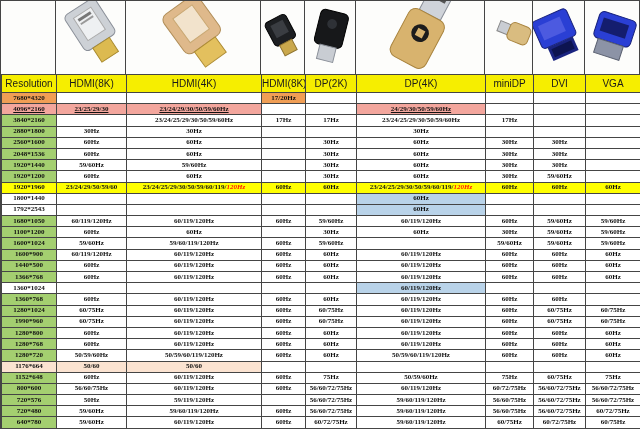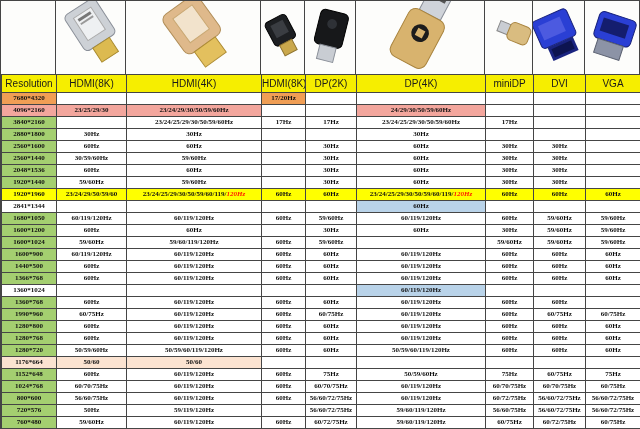--- a/index.html
+++ b/index.html
@@ -32,21 +32,21 @@
   }
   table.spec td{
     font-size:7px;font-weight:bold;color:#111;text-align:center;
     border:1px solid var(--grid,#444);padding:0;
     white-space:nowrap;overflow:hidden;line-height:1;
     background:#fff;
   }
   td.res{background:var(--green,#a4cf70);margin-left:14px;}
   .bg-green {background:var(--green,#a4cf70)!important;font-family:Liberation Serif, serif;}
   .bg-orange{background:var(--orange,#f09e55)!important;}
-  .bg-salmon{background:var(--salmon,#f3a69d)!important;}
+  .bg-salmon{background:var(--salmon,#f3a69d)!important;text-decoration:underline;}
   .bg-yellow{background:var(--row-yellow,#ffff00)!important;}
   .bg-blue  {background:var(--blue,#b9d3e9)!important;}
   .bg-peach {background:var(--peach,#fbe3d1)!important;}
   .bg-white {background:#ffffff!important;}
   tr.row-yellow td{background:var(--row-yellow,#ffff00);}
   span.red{color:var(--red,#ff1a00);font-style:italic;}
 </style>
 </head>
 <body>
 
@@ -216,87 +216,98 @@
           <td>60Hz</td>
           <td>60Hz</td>
           <td></td>
           <td>30Hz</td>
           <td>60Hz</td>
           <td>30Hz</td>
           <td>30Hz</td>
           <td></td>
         </tr>
         <tr>
-          <td class="res bg-green">2560*1440</td>
-          <td>30/59/60Hz</td>
-          <td>59/60Hz</td>
-          <td></td>
-          <td>30Hz</td>
-          <td>60Hz</td>
-          <td>30Hz</td>
-          <td>30Hz</td>
-          <td></td>
-        </tr>
-        <tr>
           <td class="res bg-green">2048*1536</td>
           <td>60Hz</td>
           <td>60Hz</td>
           <td></td>
           <td>30Hz</td>
           <td>60Hz</td>
           <td>30Hz</td>
           <td>30Hz</td>
           <td></td>
         </tr>
         <tr>
           <td class="res bg-green">1920*1440</td>
           <td>59/60Hz</td>
           <td>59/60Hz</td>
           <td></td>
           <td>30Hz</td>
           <td>60Hz</td>
           <td>30Hz</td>
           <td>30Hz</td>
+          <td></td>
+        </tr>
+        <tr>
+          <td class="res bg-green">1920*1200</td>
+          <td>60Hz</td>
+          <td>60Hz</td>
+          <td></td>
+          <td>30Hz</td>
+          <td>60Hz</td>
+          <td>30Hz</td>
+          <td>59/60Hz</td>
           <td></td>
         </tr>
         <tr class="row-yellow">
           <td class="res bg-yellow">1920*1960</td>
           <td>23/24/29/50/59/60</td>
           <td><span>23/24/25/29/30/50/59/60/119/</span><span class="red">120Hz</span></td>
           <td>60Hz</td>
           <td>60Hz</td>
           <td><span>23/24/25/29/30/50/59/60/119/</span><span class="red">120Hz</span></td>
           <td>60Hz</td>
           <td>60Hz</td>
           <td>60Hz</td>
         </tr>
         <tr>
-          <td class="res bg-white">2841*1344</td>
+          <td class="res bg-white">1800*1440</td>
           <td></td>
           <td></td>
           <td></td>
           <td></td>
           <td class="bg-blue"><span>60Hz</span></td>
           <td></td>
           <td></td>
           <td></td>
         </tr>
         <tr>
+          <td class="res bg-white">1792*2543</td>
+          <td></td>
+          <td></td>
+          <td></td>
+          <td></td>
+          <td class="bg-blue"><span>60Hz</span></td>
+          <td></td>
+          <td></td>
+          <td></td>
+        </tr>
+        <tr>
           <td class="res bg-green">1680*1050</td>
           <td>60/119/120Hz</td>
           <td>60/119/120Hz</td>
           <td>60Hz</td>
           <td>59/60Hz</td>
           <td>60/119/120Hz</td>
           <td>60Hz</td>
           <td>59/60Hz</td>
           <td>59/60Hz</td>
         </tr>
         <tr>
-          <td class="res bg-green">1600*1200</td>
+          <td class="res bg-green">1100*1200</td>
           <td>60Hz</td>
           <td>60Hz</td>
           <td></td>
           <td>30Hz</td>
           <td>60Hz</td>
           <td>30Hz</td>
           <td>59/60Hz</td>
           <td>59/60Hz</td>
         </tr>
         <tr>
@@ -357,20 +368,31 @@
         <tr>
           <td class="res bg-green">1360*768</td>
           <td>60Hz</td>
           <td>60/119/120Hz</td>
           <td>60Hz</td>
           <td>60Hz</td>
           <td>60/119/120Hz</td>
           <td>60Hz</td>
           <td>60Hz</td>
           <td></td>
+        </tr>
+        <tr>
+          <td class="res bg-green">1280*1024</td>
+          <td>60/75Hz</td>
+          <td>60/119/120Hz</td>
+          <td>60Hz</td>
+          <td>60/75Hz</td>
+          <td>60/119/120Hz</td>
+          <td>60Hz</td>
+          <td>60/75Hz</td>
+          <td>60/75Hz</td>
         </tr>
         <tr>
           <td class="res bg-green">1990*960</td>
           <td>60/75Hz</td>
           <td>60/119/120Hz</td>
           <td>60Hz</td>
           <td>60/75Hz</td>
           <td>60/119/120Hz</td>
           <td>60Hz</td>
           <td>60/75Hz</td>
@@ -425,31 +447,20 @@
           <td>60Hz</td>
           <td>60/119/120Hz</td>
           <td>60Hz</td>
           <td>75Hz</td>
           <td>50/59/60Hz</td>
           <td>75Hz</td>
           <td>60/75Hz</td>
           <td>75Hz</td>
         </tr>
         <tr>
-          <td class="res bg-green">1024*768</td>
-          <td>60/70/75Hz</td>
-          <td>60/119/120Hz</td>
-          <td>60Hz</td>
-          <td>60/70/75Hz</td>
-          <td>60/119/120Hz</td>
-          <td>60/70/75Hz</td>
-          <td>60/70/75Hz</td>
-          <td>60/75Hz</td>
-        </tr>
-        <tr>
           <td class="res bg-green">800*600</td>
           <td>56/60/75Hz</td>
           <td>60/119/120Hz</td>
           <td>60Hz</td>
           <td>56/60/72/75Hz</td>
           <td>60/119/120Hz</td>
           <td>60/72/75Hz</td>
           <td>56/60/72/75Hz</td>
           <td>56/60/72/75Hz</td>
         </tr>
@@ -458,21 +469,32 @@
           <td>50Hz</td>
           <td>59/119/120Hz</td>
           <td></td>
           <td>56/60/72/75Hz</td>
           <td>59/60/119/120Hz</td>
           <td>56/60/75Hz</td>
           <td>56/60/72/75Hz</td>
           <td>56/60/72/75Hz</td>
         </tr>
         <tr>
-          <td class="res bg-green">760*480</td>
+          <td class="res bg-green">720*480</td>
+          <td>59/60Hz</td>
+          <td>59/60/119/120Hz</td>
+          <td>60Hz</td>
+          <td>56/60/72/75Hz</td>
+          <td>59/60/119/120Hz</td>
+          <td>56/60/75Hz</td>
+          <td>56/60/72/75Hz</td>
+          <td>60/72/75Hz</td>
+        </tr>
+        <tr>
+          <td class="res bg-green">640*780</td>
           <td>59/60Hz</td>
           <td>60/119/120Hz</td>
           <td>60Hz</td>
           <td>60/72/75Hz</td>
           <td>59/60/119/120Hz</td>
           <td>60/75Hz</td>
           <td>60/72/75Hz</td>
           <td>60/75Hz</td>
         </tr>
       </tbody>

